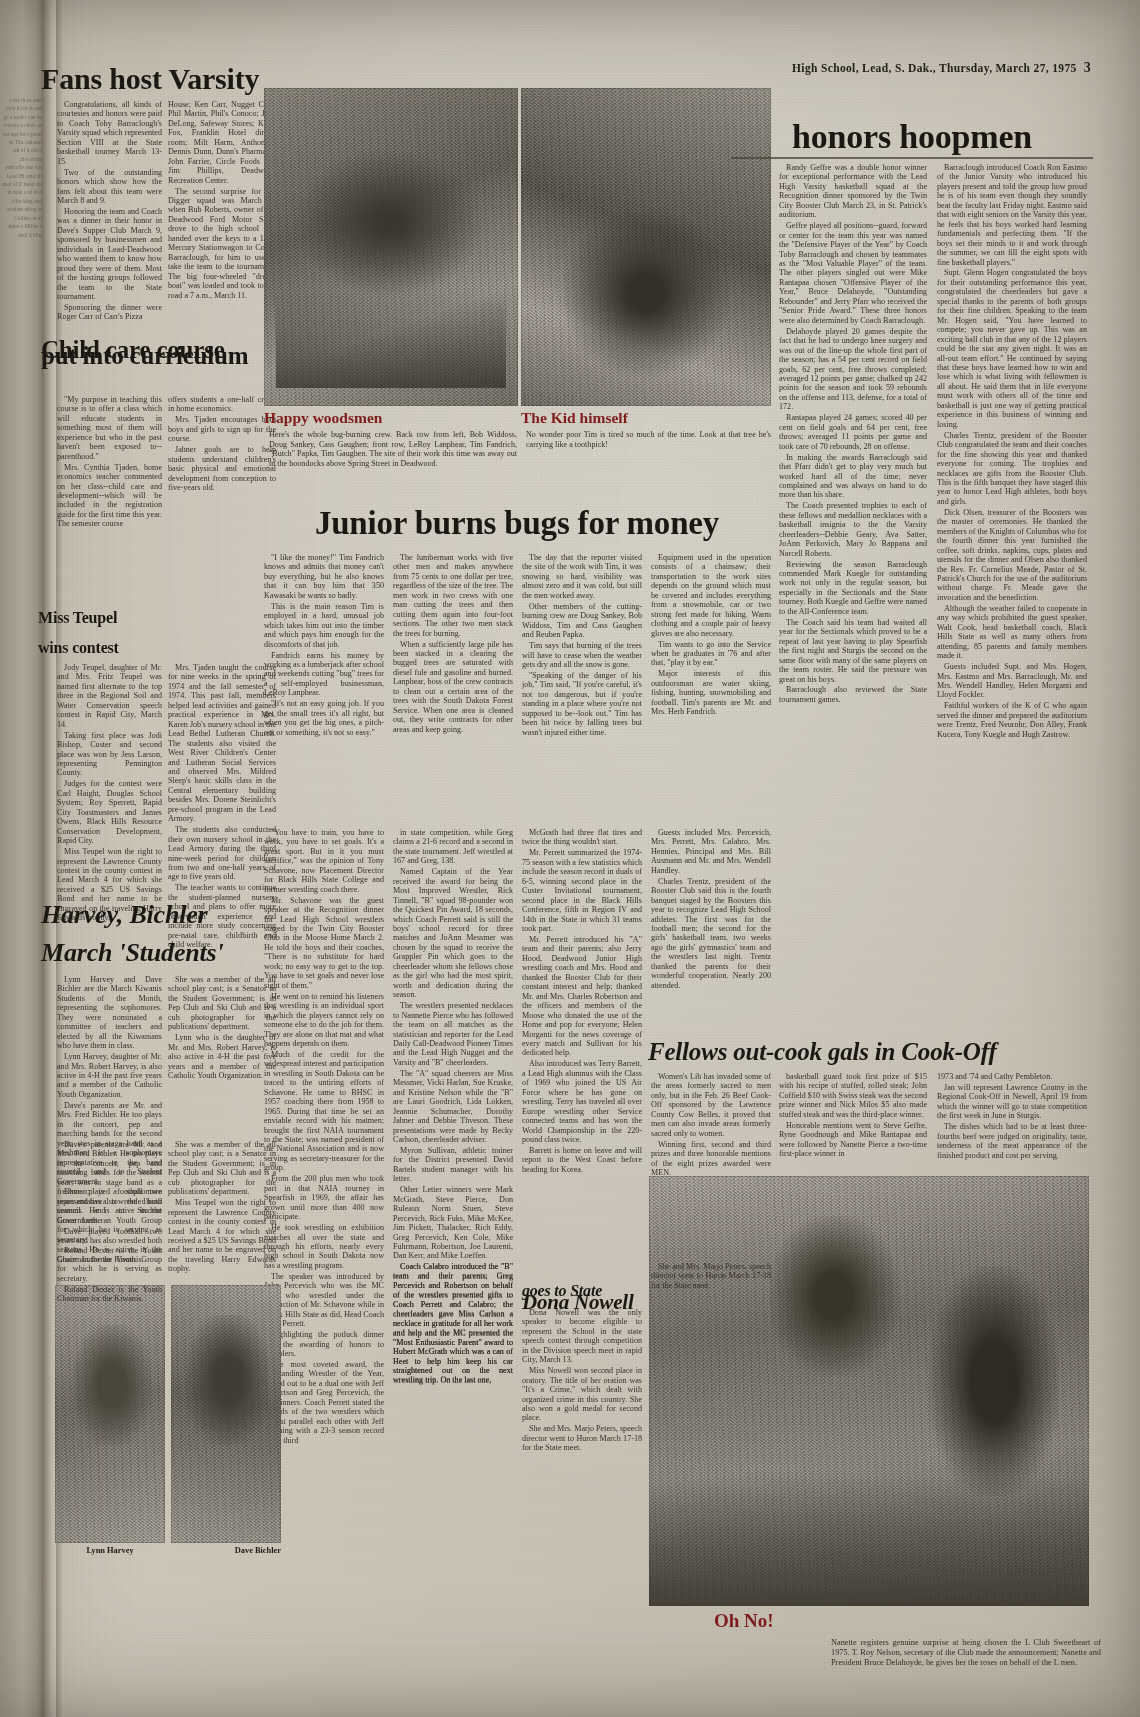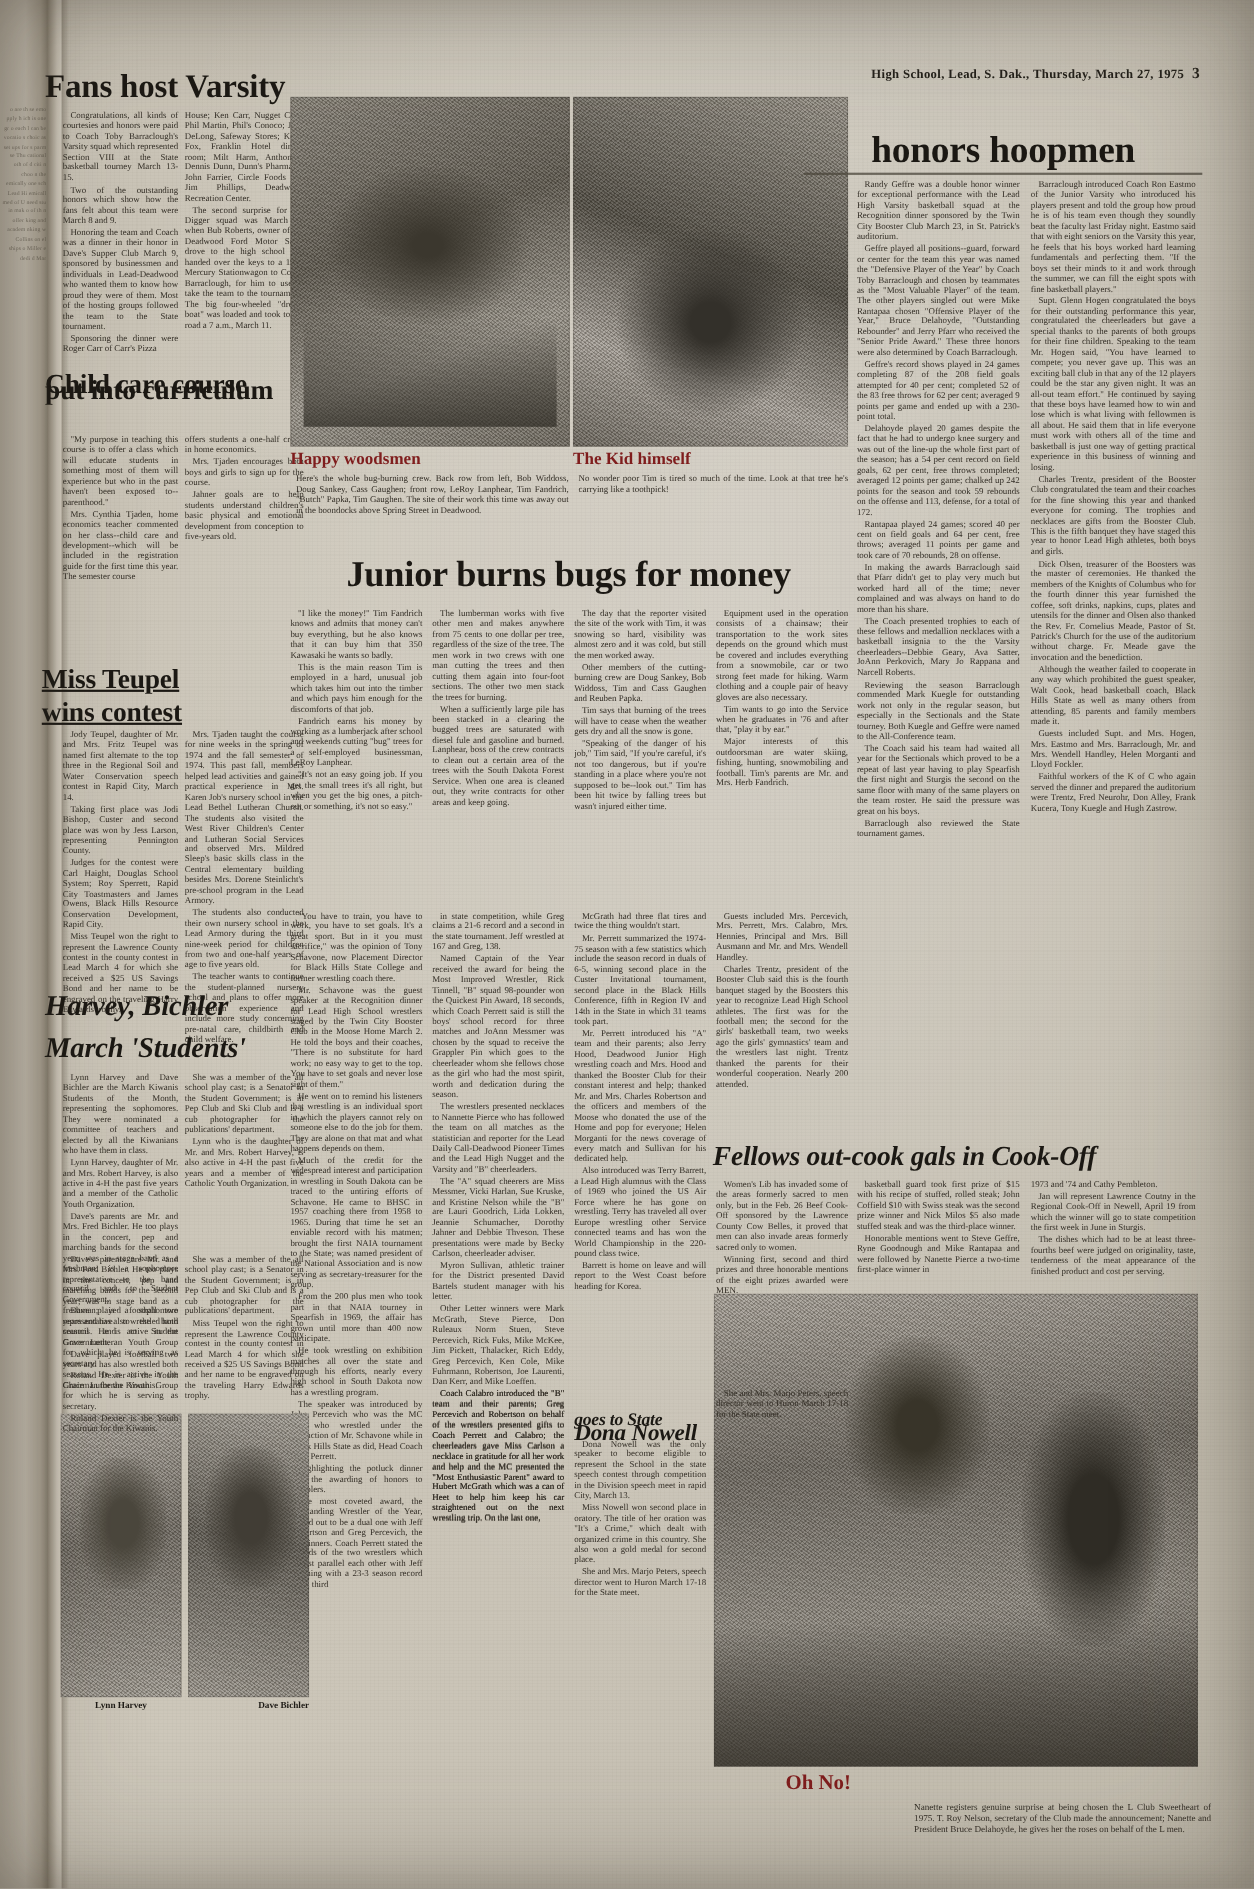--- a/index.html
+++ b/index.html
@@ -78,21 +78,21 @@
   .ph-grain{position:absolute;inset:0;
     background-image:
       repeating-linear-gradient(37deg, rgba(30,26,18,.28) 0 1px, rgba(255,255,255,.10) 1px 2.4px),
       repeating-linear-gradient(-41deg, rgba(30,26,18,.22) 0 1px, rgba(255,255,255,.08) 1px 3px);
     opacity:.75;}
 
   .rule{position:absolute;background:#4a443a;height:1px;opacity:.55;}
 
   .headline-xl{font-size:30px;line-height:31px;}
   .headline-lg{font-size:25px;line-height:26px;}
-  .headline-md{font-size:25px;line-height:21px;text-decoration:underline;}
+  .headline-md{font-size:16px;line-height:21px;}
   .headline-sm{font-size:15px;line-height:16px;}
   .caphead{font-size:15.5px;line-height:16px;font-weight:700;color:#7f1d1d;}
 
   .ital{font-style:italic;}
   .center{text-align:center;}
 
   .blk{position:absolute;}
 </style>
 </head>
 <body>
@@ -247,21 +247,20 @@
       <p>She was a member of the all school play cast; is a Senator in the Student Government; is in Pep Club and Ski Club and is a cub photographer for the publications' department.</p>
       <p>Lynn who is the daughter of Mr. and Mrs. Robert Harvey, is also active in 4-H the past five years and a member of the Catholic Youth Organization.</p>
     </div>
 
     <h1 class="hl blk" style="left:668px;top:118px;width:362px;font-size:34px;line-height:38px;text-align:center;">honors hoopmen</h1>
     <div class="rule" style="left:668px;top:157px;width:362px;height:2px;opacity:.75;"></div>
 
     <div class="col blk" style="left:716px;top:163px;width:148px;">
       <p>Randy Geffre was a double honor winner for exceptional performance with the Lead High Varsity basketball squad at the Recognition dinner sponsored by the Twin City Booster Club March 23, in St. Patrick's auditorium.</p>
       <p>Geffre played all positions--guard, forward or center for the team this year was named the "Defensive Player of the Year" by Coach Toby Barraclough and chosen by teammates as the "Most Valuable Player" of the team. The other players singled out were Mike Rantapaa chosen "Offensive Player of the Year," Bruce Delahoyde, "Outstanding Rebounder" and Jerry Pfarr who received the "Senior Pride Award." These three honors were also determined by Coach Barraclough.</p>
-      <p>Geffre's record shows played in 24 games completing 87 of the 208 field goals attempted for 40 per cent; completed 52 of the 83 free throws for 62 per cent; averaged 9 points per game and ended up with a 230-point total.</p>
       <p>Delahoyde played 20 games despite the fact that he had to undergo knee surgery and was out of the line-up the whole first part of the season; has a 54 per cent record on field goals, 62 per cent, free throws completed; averaged 12 points per game; chalked up 242 points for the season and took 59 rebounds on the offense and 113, defense, for a total of 172.</p>
       <p>Rantapaa played 24 games; scored 40 per cent on field goals and 64 per cent, free throws; averaged 11 points per game and took care of 70 rebounds, 28 on offense.</p>
       <p>In making the awards Barraclough said that Pfarr didn't get to play very much but worked hard all of the time; never complained and was always on hand to do more than his share.</p>
       <p>The Coach presented trophies to each of these fellows and medallion necklaces with a basketball insignia to the the Varsity cheerleaders--Debbie Geary, Ava Satter, JoAnn Perkovich, Mary Jo Rappana and Narcell Roberts.</p>
       <p>Reviewing the season Barraclough commended Mark Kuegle for outstanding work not only in the regular season, but especially in the Sectionals and the State tourney. Both Kuegle and Geffre were named to the All-Conference team.</p>
       <p>The Coach said his team had waited all year for the Sectionals which proved to be a repeat of last year having to play Spearfish the first night and Sturgis the second on the same floor with many of the same players on the team roster. He said the pressure was great on his boys.</p>
       <p>Barraclough also reviewed the State tournament games.</p>
     </div>
     <div class="col blk" style="left:874px;top:163px;width:150px;">
       <p>Barraclough introduced Coach Ron Eastmo of the Junior Varsity who introduced his players present and told the group how proud he is of his team even though they soundly beat the faculty last Friday night. Eastmo said that with eight seniors on the Varsity this year, he feels that his boys worked hard learning fundamentals and perfecting them. "If the boys set their minds to it and work through the summer, we can fill the eight spots with fine basketball players."</p>

